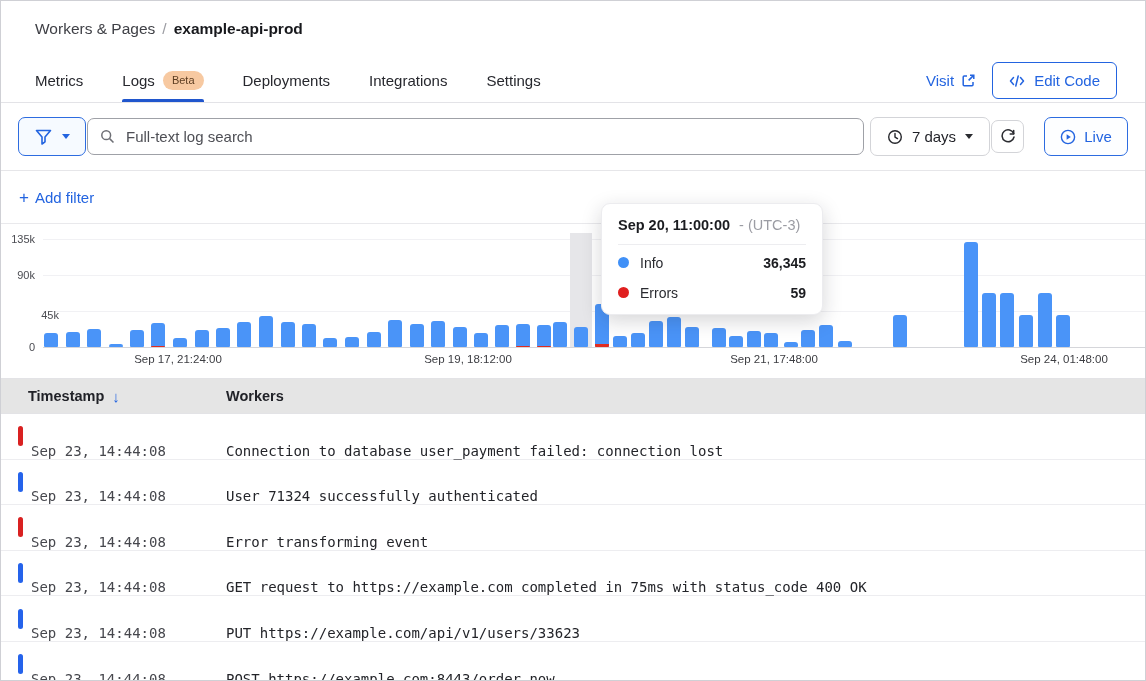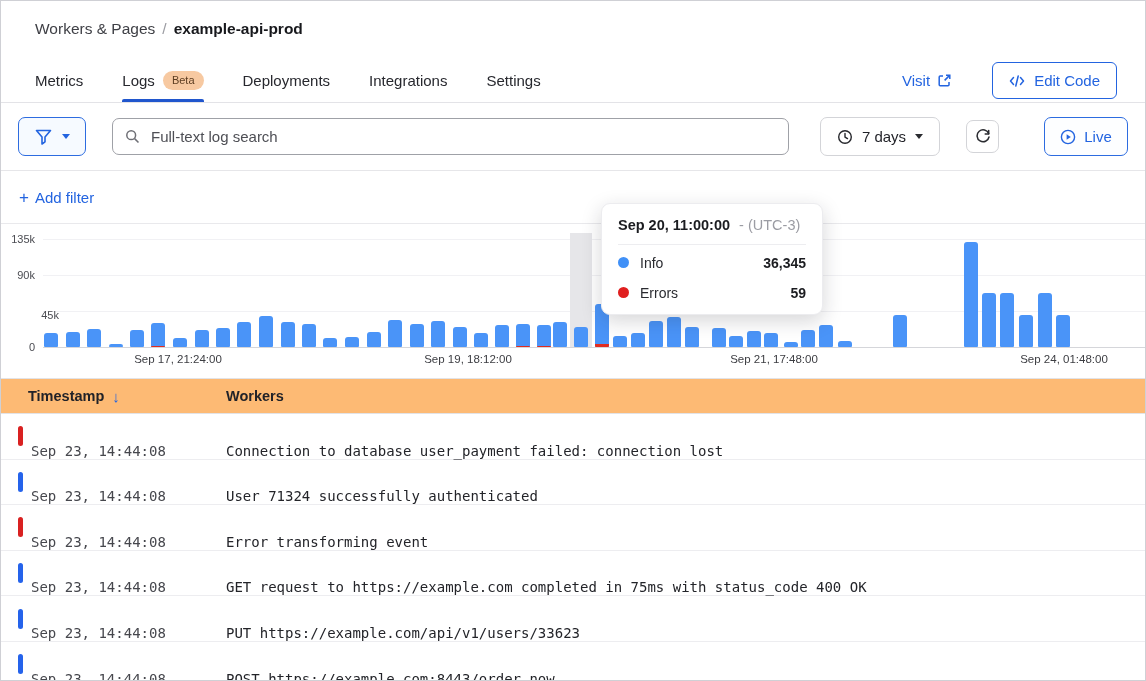--- a/index.html
+++ b/index.html
@@ -10,27 +10,27 @@
   }
   
   .breadcrumb{position:absolute;top:19px;left:34px;font-size:15.5px;color:#3f4046;}
   .breadcrumb .sep{color:#9b9ca2;margin:0 7px;}
   .breadcrumb .current{font-weight:bold;color:#17181c;}
   .tabbar{position:absolute;top:58px;left:0;right:0;height:43px;border-bottom:1px solid #e3e3e7;}
   .tab-items{position:absolute;left:34px;top:0;height:100%;display:flex;align-items:stretch;}
   .tab{position:relative;display:flex;align-items:center;margin-right:39px;font-size:15px;color:#27282e;cursor:pointer;}
   .tab.active::after{content:"";position:absolute;left:0;right:0;bottom:0;height:3px;background:#2056cd;border-radius:2px 2px 0 0;}
   .beta-badge{background:#f7c9a1;color:#5c3d21;font-size:11px;line-height:1;padding:4px 9px;border-radius:10px;margin-left:8px;}
-  .tab-actions{position:absolute;right:28px;top:0;height:100%;display:flex;align-items:center;gap:40px;}
+  .tab-actions{position:absolute;right:28px;top:0;height:100%;display:flex;align-items:center;gap:16px;}
   .visit-link{display:flex;align-items:center;gap:7px;color:#2364e0;font-size:15px;cursor:pointer;}
   .edit-code-btn{display:flex;align-items:center;gap:9px;color:#2364e0;font-size:15px;background:#fff;
     border:1px solid #2364e0;border-radius:6px;height:37px;padding:0 16px;cursor:pointer;font-family:inherit;}
   
   .filter-row{position:absolute;top:102px;left:0;right:0;height:68px;border-bottom:1px solid #e6e6e9;
-    display:flex;align-items:center;padding:0 17px;box-sizing:border-box;gap:26px;}
+    display:flex;align-items:center;padding:0 17px;box-sizing:border-box;gap:1px;}
   .filter-btn{width:66px;height:37px;flex:0 0 auto;background:#f6faff;border:1.5px solid #2d6ce0;border-radius:7px;
     display:flex;align-items:center;justify-content:center;gap:10px;cursor:pointer;}
   .caret{width:0;height:0;border-left:4.5px solid transparent;border-right:4.5px solid transparent;border-top:5.5px solid #2364e0;}
   .caret.dark{border-top-color:#2a2b30;}
   .search-box{flex:1;height:37px;border:1px solid #9fa1a7;border-radius:7px;background:#fff;
     display:flex;align-items:center;padding:0 12px;gap:9px;box-sizing:border-box;}
   .search-box input{border:none;outline:none;flex:1;font-size:15px;color:#2a2b30;font-family:inherit;background:transparent;}
   .search-box input::placeholder{color:#4e4f55;opacity:1;}
   .time-select{width:118px;height:37px;flex:0 0 auto;margin-left:5px;background:#fff;border:1px solid #d3d4d8;border-radius:7px;
     display:flex;align-items:center;justify-content:center;gap:9px;font-size:15px;color:#1f2026;cursor:pointer;}
@@ -56,21 +56,21 @@
   .tooltip{position:absolute;left:600px;top:202px;width:222px;background:#fff;border:1px solid #ececef;border-radius:9px;
     box-shadow:0 6px 20px rgba(30,30,40,0.18);padding:13px 16px 9px;box-sizing:border-box;z-index:10;}
   .tooltip-title{font-size:14.5px;padding-bottom:11px;border-bottom:1px solid #ededf0;white-space:nowrap;}
   .tooltip-title .t-bold{font-weight:bold;color:#1b1c20;}
   .tooltip-title .t-muted{color:#9b9ca3;margin-left:5px;}
   .tt-row{display:flex;align-items:center;height:25px;margin-top:5px;}
   .tt-dot{width:11px;height:11px;border-radius:50%;flex:0 0 auto;}
   .tt-name{flex:1;margin-left:11px;font-size:14px;color:#2a2b30;}
   .tt-val{font-size:14px;font-weight:bold;color:#1b1c20;}
   
-  .table-head{position:absolute;top:377px;left:0;right:0;height:36px;background:#fdba74;
+  .table-head{position:absolute;top:377px;left:0;right:0;height:36px;background:#e5e5e5;
     border-top:1px solid #e3e3e6;border-bottom:1px solid #e3e3e6;box-sizing:border-box;
     display:flex;align-items:center;font-size:14.5px;font-weight:bold;color:#212228;}
   .col-ts{margin-left:27px;width:198px;display:flex;align-items:center;gap:8px;}
   .sort-arrow{color:#2364e0;font-weight:normal;font-size:15px;cursor:pointer;}
   .log-rows{position:absolute;top:413px;left:0;right:0;}
   .log-row{position:relative;height:44.6px;border-bottom:1px solid #ededf0;display:flex;align-items:flex-end;cursor:pointer;}
   .indicator{position:absolute;left:17px;top:50%;transform:translateY(-50%);width:5px;height:20px;border-radius:3px;}
   .ts{margin-left:30px;width:195px;font-family:"DejaVu Sans Mono",monospace;font-size:14px;color:#46474d;white-space:nowrap;}
   .msg{font-family:"DejaVu Sans Mono",monospace;font-size:14px;color:#232429;white-space:nowrap;}
   svg{display:block;}

